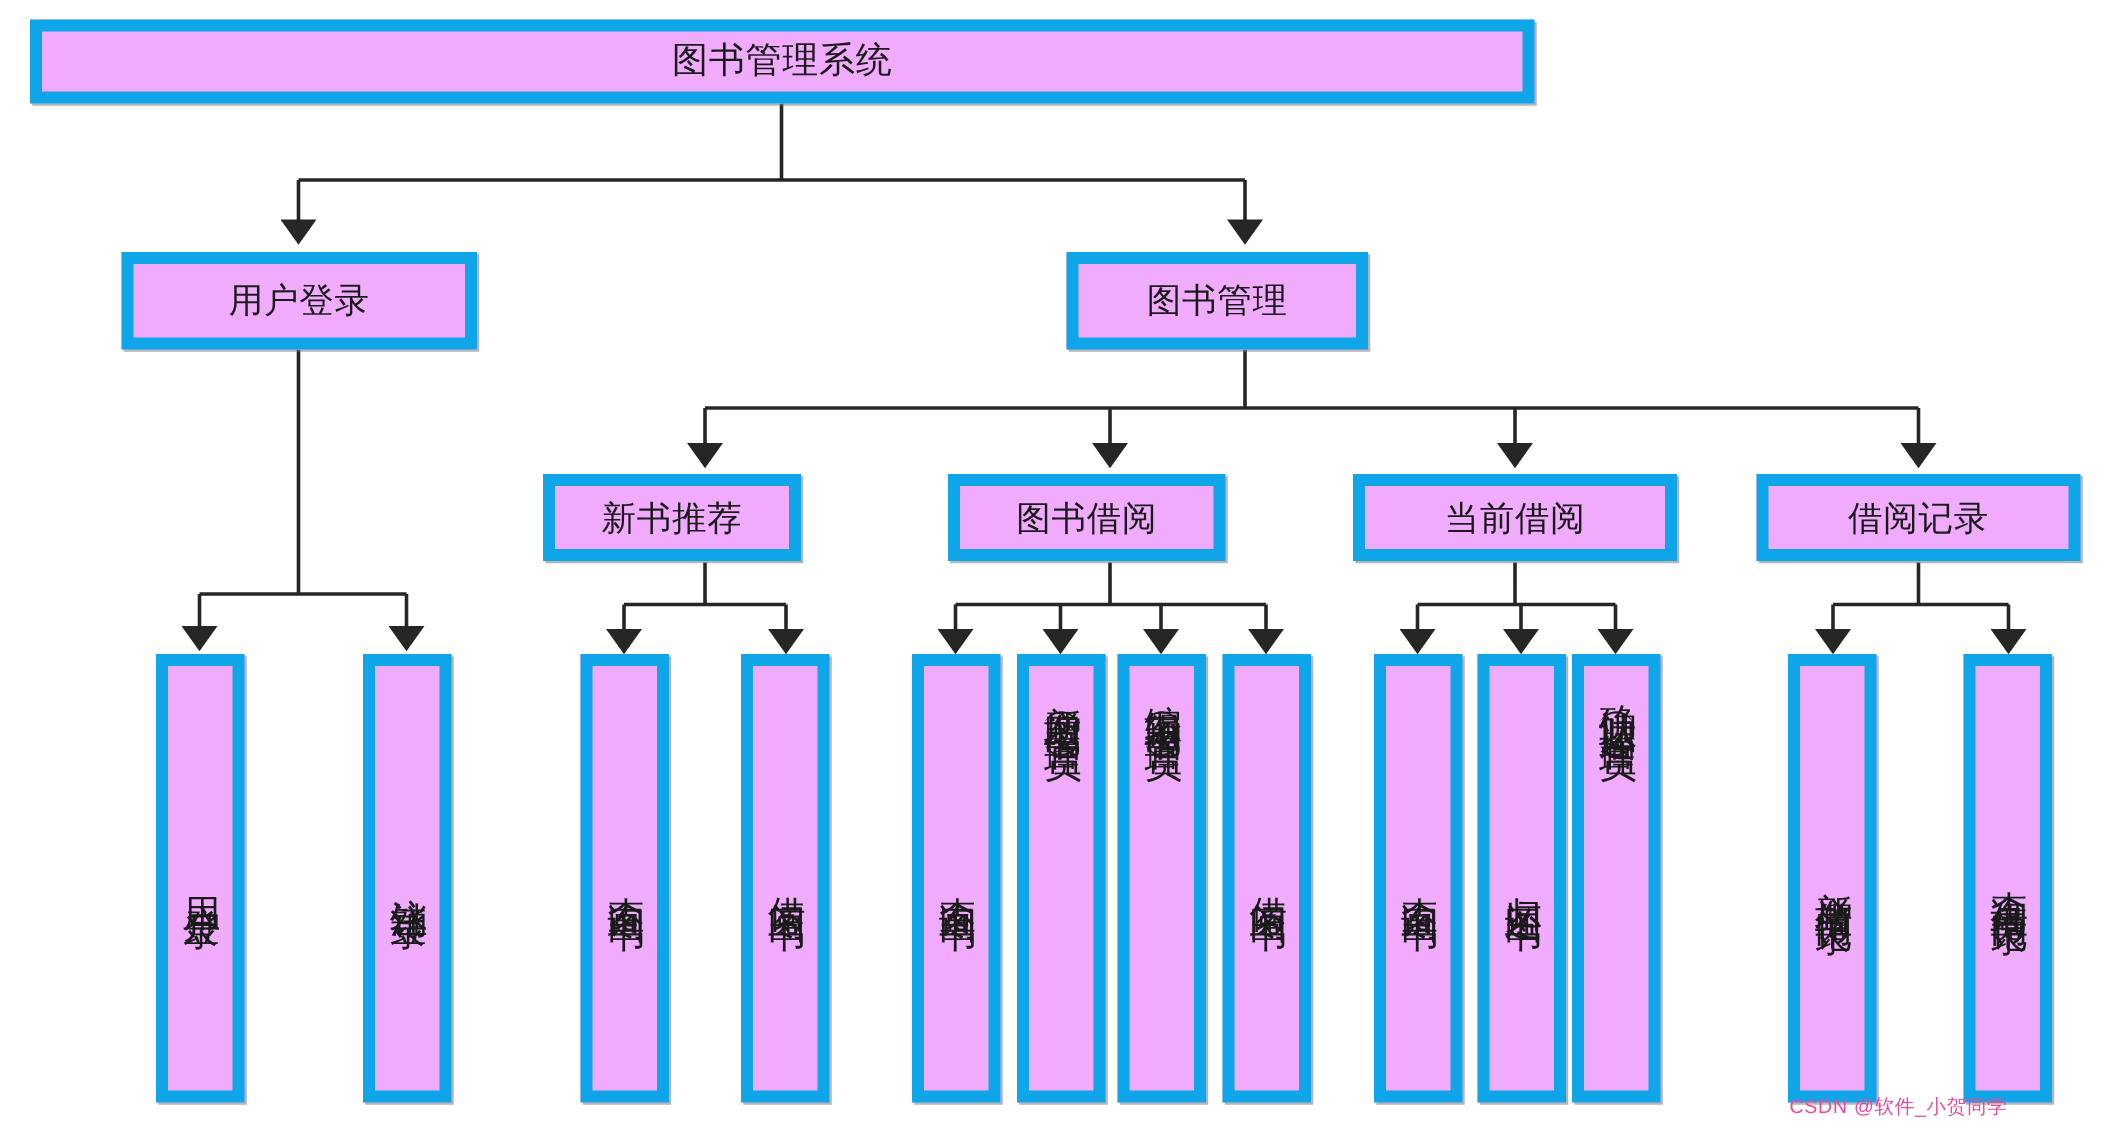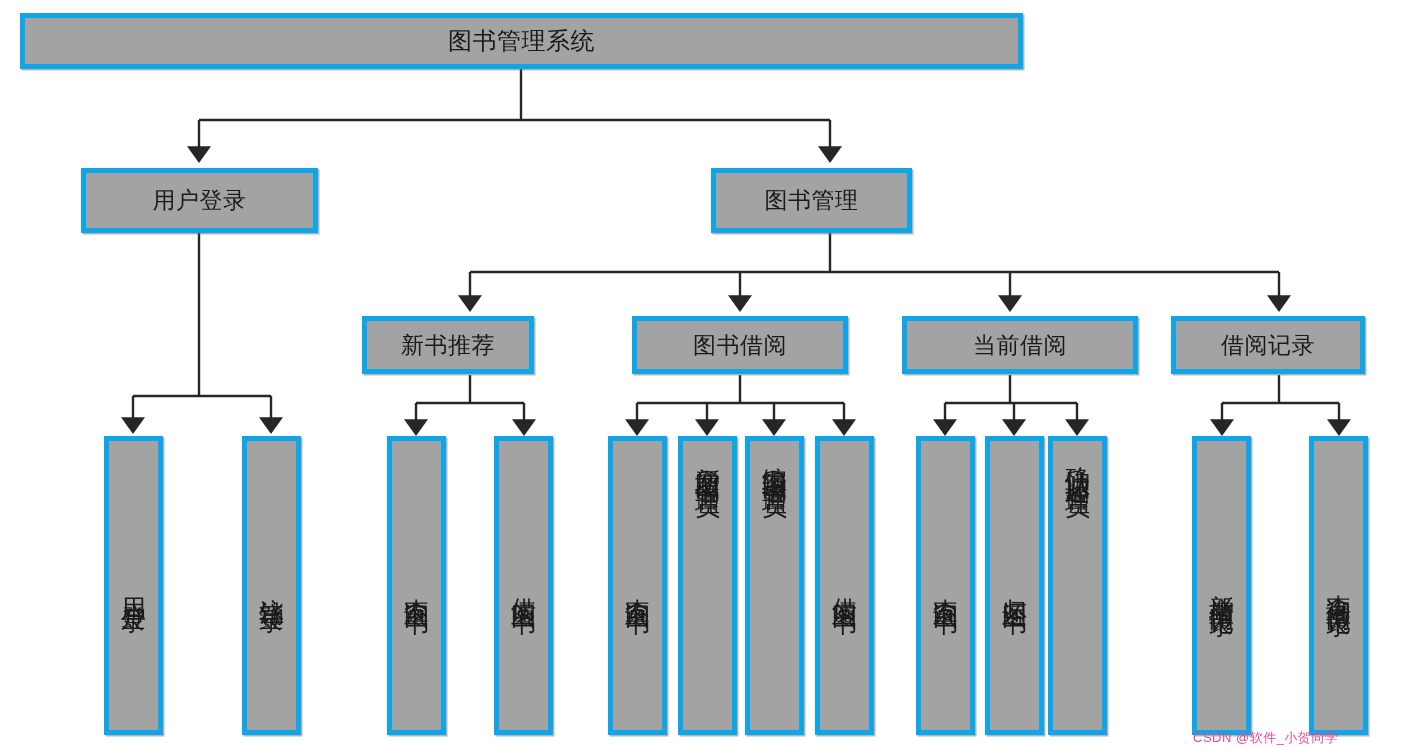--- a/index.html
+++ b/index.html
@@ -22,22 +22,22 @@
     position: absolute;
     left: 0;
     top: 0;
     width: 1405px;
     height: 747px;
     pointer-events: none;
   }
   .node {
     position: absolute;
     box-sizing: border-box;
-    background: #a3a3a3;
-    border: 5px solid #0ea5e9;
+    background: #f0abfc;
+    border: 8px solid #0ea5e9;
     box-shadow: 1.5px 1.5px 0 0 rgba(120,120,120,0.55);
     display: flex;
     align-items: center;
     justify-content: center;
     color: #1a1a1a;
   }
   .node-label {
     display: block;
     text-align: center;
     line-height: 1.15;
@@ -142,27 +142,27 @@
   <div class="node horiz" style="left:81px; top:168px; width:237px; height:65px;">
     <span class="node-label">用户登录</span>
   </div>
   <div class="node horiz" style="left:711px; top:168px; width:201px; height:65px;">
     <span class="node-label">图书管理</span>
   </div>
 
   <div class="node horiz" style="left:362px; top:316px; width:172px; height:58px;">
     <span class="node-label">新书推荐</span>
   </div>
-  <div class="node horiz" style="left:632px; top:316px; width:216px; height:58px;">
+  <div class="node horiz" style="left:632px; top:316px; width:185px; height:58px;">
     <span class="node-label">图书借阅</span>
   </div>
-  <div class="node horiz" style="left:902px; top:316px; width:236px; height:58px;">
+  <div class="node horiz" style="left:902px; top:316px; width:216px; height:58px;">
     <span class="node-label">当前借阅</span>
   </div>
-  <div class="node horiz" style="left:1171px; top:316px; width:194px; height:58px;">
+  <div class="node horiz" style="left:1171px; top:316px; width:216px; height:58px;">
     <span class="node-label">借阅记录</span>
   </div>
 
   <div class="node vert centered" style="left:104px; top:436px; width:59px; height:299px;">
     <span class="node-label">用户登录</span>
   </div>
   <div class="node vert centered" style="left:242px; top:436px; width:59px; height:299px;">
     <span class="node-label">注销登录</span>
   </div>
 

